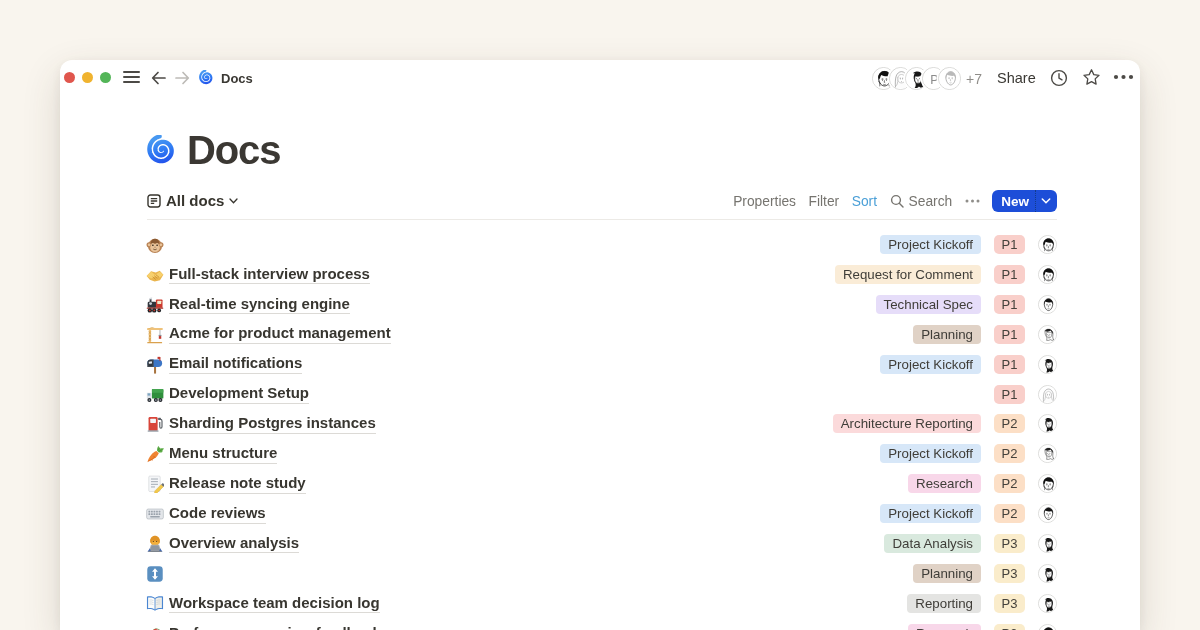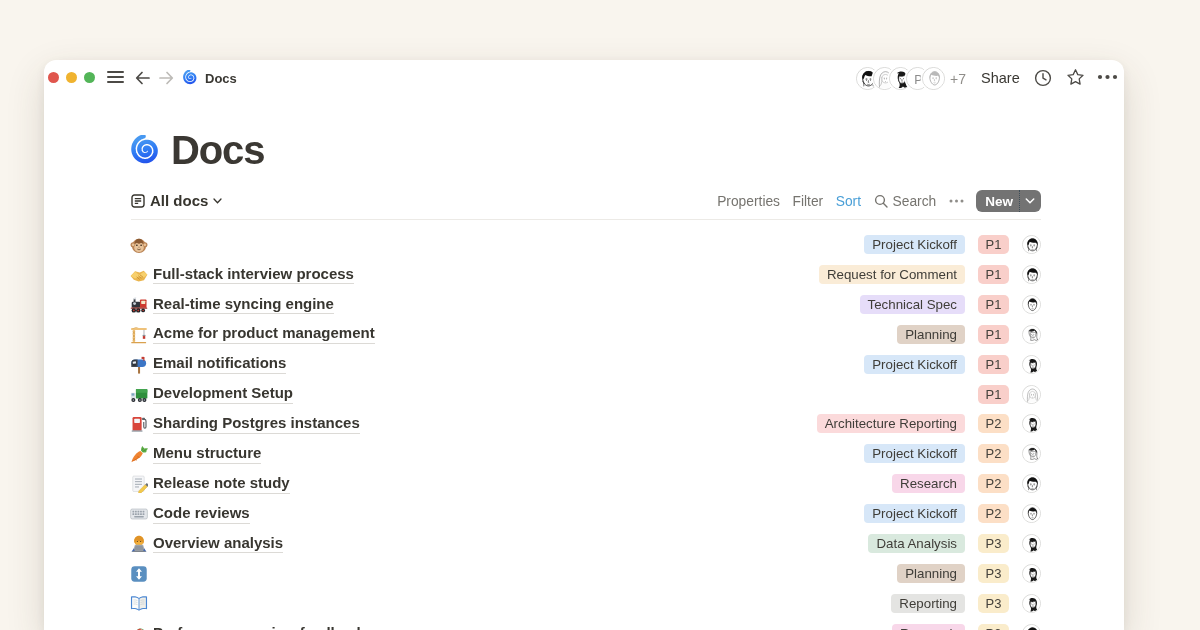--- a/index.html
+++ b/index.html
@@ -1,38 +1,38 @@
 <!DOCTYPE html>
 <html><head><meta charset="utf-8">
 <style>
 * { margin:0; padding:0; box-sizing:border-box; }
 html,body { width:1200px; height:630px; overflow:hidden; }
 body { background:#f9f5ee; font-family:"Liberation Sans",sans-serif; position:relative; }
-.window { position:absolute; left:44px; top:60px; width:1080px; height:570px;
+.window { position:absolute; left:60px; top:60px; width:1080px; height:570px;
   background:#fff; border-radius:12px 12px 0 0;
   box-shadow:0 14px 38px rgba(70,58,38,.16), 0 3px 10px rgba(70,58,38,.07); }
 .dot { position:absolute; width:11px; height:11px; border-radius:50%; top:12px; }
 .chrome { position:absolute; left:0; top:0; width:100%; height:36px; }
 .hamburger span { display:block; width:17px; height:2px; background:#4c4a46; border-radius:1px; margin-bottom:3px; }
 .abs { position:absolute; }
 .ctext { font-size:13px; color:#3a3833; font-weight:700; }
 .avstack { position:absolute; display:flex; }
 .avstack > span { width:23px; height:23px; border-radius:50%; margin-left:-6.5px; box-shadow:0 0 0 1.5px #fff; border:0.5px solid #d8d8d6; background:#fff; overflow:hidden; display:inline-block; }
 .avstack > span:first-child { margin-left:0; }
 .plus7 { font-size:14px; color:#8f8d89; }
 .share { font-size:14.5px; color:#3a3833; }
 h1 { position:absolute; left:127px; top:68px; font-size:40px; font-weight:700; color:#3b3833; letter-spacing:-1.1px; }
 .biglogo { position:absolute; left:87px; top:75px; }
 .alldocs { position:absolute; left:87px; top:132px; display:flex; align-items:center; gap:5px; }
 .alldocs b { font-size:15px; color:#37352e; }
 .rightbar { position:absolute; right:83px; top:130px; display:flex; align-items:center; gap:12.5px; }
 .rb { font-size:13.8px; color:#76746f; }
 .sort { color:#4a9fd7; }
 .searchwrap { display:flex; align-items:flex-start; gap:5px; }
-.newbtn { background:#737373; color:#fff; border-radius:6px; height:22px; display:flex; align-items:center; font-size:13.5px; font-weight:700; }
+.newbtn { background:#1d4ed8; color:#fff; border-radius:6px; height:22px; display:flex; align-items:center; font-size:13.5px; font-weight:700; }
 .newbtn .nlabel { padding:0 6px 0 9px; }
 .newbtn .chev { padding:0 6px 0 5px; border-left:1px dotted rgba(10,40,60,.5); height:22px; display:flex; align-items:center; }
 .divider { position:absolute; left:87px; width:910px; top:159px; border-top:1px solid #eceae6; }
 .table { position:absolute; left:86px; top:169.5px; width:911px; }
 .row { height:29.93px; display:flex; align-items:center; }
 .em { width:18px; height:17px; margin-right:5px; flex:none; }
 .title { font-size:15px; font-weight:700; color:#383630; border-bottom:1px solid #dcdad6; padding-bottom:1.5px; line-height:17px; }
 .sp { flex:1; }
 .tag { font-size:13.3px; color:#3f3d38; height:19px; line-height:19px; padding:0 8px; border-radius:4px; margin-right:13px; }
 .pb { font-size:13px; color:#45423c; height:19px; line-height:19px; width:31px; text-align:center; border-radius:5px; margin-right:13px; }
@@ -517,20 +517,21 @@
 </div>
 <div class="row">
   <span class="em">
           <svg width="18" height="18" viewBox="0 0 17 17" style="display:block">
             <path d="M8.5 2.8C6.8 1.4 4.2 1 .9 1.5v11.9c3.3-.4 5.9 0 7.6 1.4 1.7-1.4 4.3-1.8 7.6-1.4V1.5C12.8 1 10.2 1.4 8.5 2.8z" fill="#4a86d2"></path>
             <path d="M8.1 3.6C6.7 2.5 4.6 2.1 2 2.4v10c2.6-.2 4.7.3 6.1 1.2z" fill="#fdfdfb"></path>
             <path d="M8.9 3.6c1.4-1.1 3.5-1.5 6.1-1.2v10c-2.6-.2-4.7.3-6.1 1.2z" fill="#f0efe9"></path>
             <path d="M3.2 4.7c1.4-.1 2.7 0 3.8.5M3.2 6.6c1.4-.1 2.7 0 3.8.5M3.2 8.5c1.4-.1 2.7 0 3.8.5M9.9 5.2c1.1-.5 2.4-.6 3.8-.5M9.9 7.1c1.1-.5 2.4-.6 3.8-.5M9.9 9c1.1-.5 2.4-.6 3.8-.5" stroke="#b9c2cc" stroke-width=".5" fill="none"></path>
           </svg>
         </span>
+  <span class="title">Workspace team decision log</span>
   <span class="sp"></span>
   <span class="tag" style="background:#e4e4e2">Reporting</span>
   <span class="pb" style="background:#faeccb">P3</span>
   <span class="rav">
           <svg width="19" height="19" viewBox="0 0 24 24">
             <circle cx="12" cy="12" r="12" fill="#fff"></circle>
             <path d="M7.2 5.6C9 3.4 13.2 3 15.3 4.7c2.2 1.7 2.6 4.4 2.2 6.8-.4 2.2-1 3.8-.5 5.6.4 1.4 1.2 2.3 2.3 3-1.9 1-4.6.7-5.8-.8-.9 1.3-2.9 2-4.5 1.5 1.1-1.2 1.3-2.8 1-4.4-.4-2-1.6-3-1.9-5.3-.3-2.4.3-4.2 1.1-5.5z" fill="#181818"></path>
             <path d="M9.7 8.3c1.9.8 4.6.4 5.7-.7.8 1.3 1.1 3 .8 4.7-.4 2.3-1.9 3.9-3.6 3.9-2 0-3.4-1.8-3.5-4.2-.1-1.5.2-2.8.6-3.7z" fill="#fff" stroke="#181818" stroke-width=".6"></path>
             <circle cx="10.9" cy="11.3" r=".5" fill="#111"></circle>
             <circle cx="14" cy="11.3" r=".5" fill="#111"></circle>

